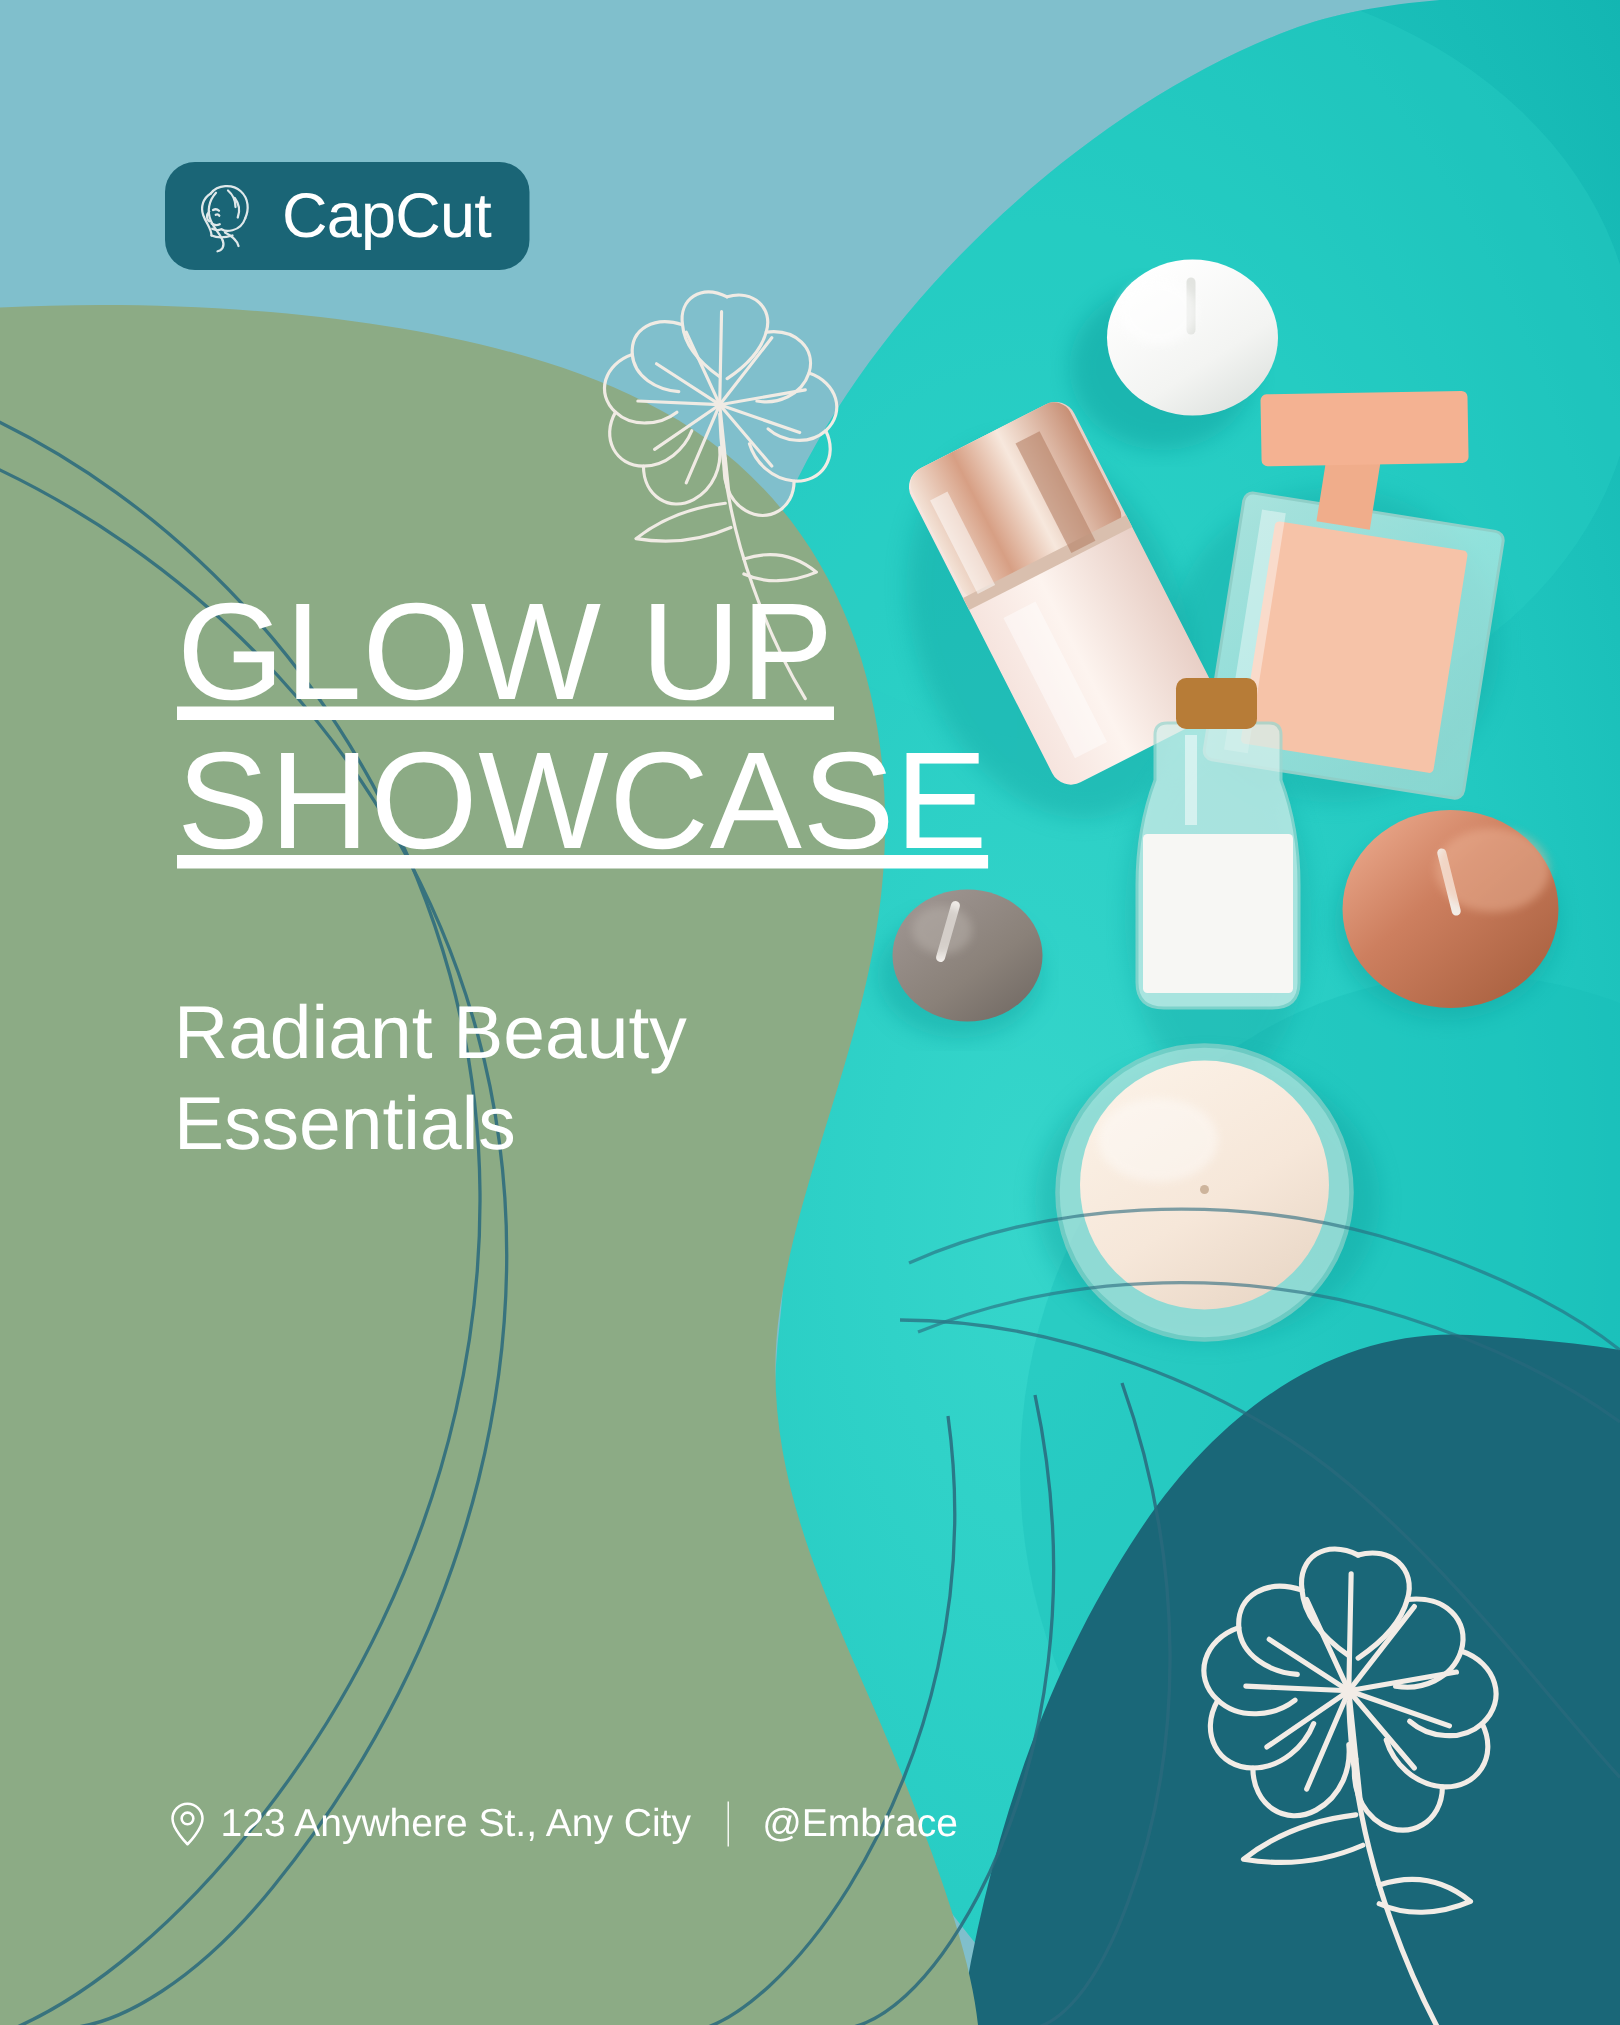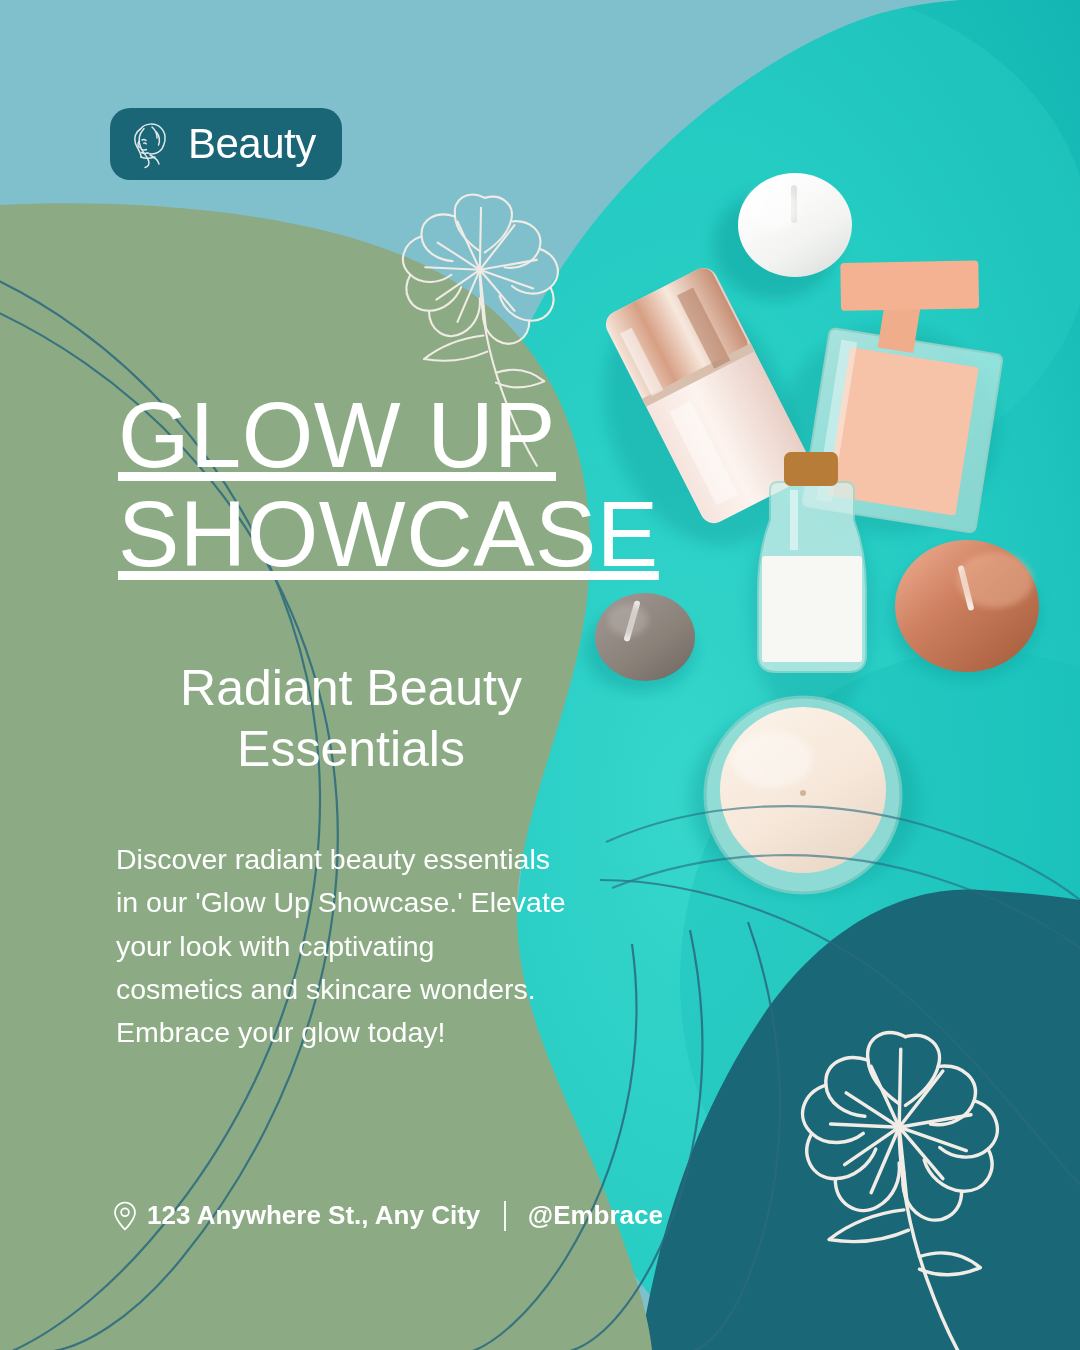--- a/index.html
+++ b/index.html
@@ -64,21 +64,20 @@
     position: absolute;
     left: 116px;
     top: 658px;
     width: 470px;
     color: #ffffff;
     font-size: 50px;
     line-height: 1.22;
     font-weight: 400;
     letter-spacing: 0px;
     white-space: pre-line;
-    text-align: center;
   }
 
   .bodycopy {
     position: absolute;
     left: 116px;
     top: 838px;
     width: 500px;
     color: #ffffff;
     font-size: 28.5px;
     line-height: 1.52;
@@ -88,21 +87,21 @@
 
   
   .footer {
     position: absolute;
     left: 112px;
     top: 1200px;
     display: flex;
     align-items: center;
     color: #ffffff;
     font-size: 26px;
-    font-weight: 700;
+    font-weight: 400;
     white-space: nowrap;
   }
   .pin-icon { width: 26px; height: 30px; margin-right: 9px; flex: 0 0 auto; }
   .footer-divider {
     display: inline-block;
     width: 1.5px;
     height: 30px;
     background: #ffffff;
     margin: 0 22px 0 24px;
     opacity: .9;
@@ -351,34 +350,29 @@
         <path d="M14,21 C15.5,20.2 17,20.5 18,21.5"></path>
         <path d="M15.8,24.2 C16.8,23.7 17.7,24 18.2,24.8"></path>
         <path d="M13,30 C14.5,31 17,31.2 18.5,30.5"></path>
         <path d="M13.5,33.5 C15.5,34.5 18,34.5 19.5,33.8"></path>
         <path d="M20.5,41.5 C22,45 20,48 17,48.5"></path>
         <path d="M22,36 C26,38 30,41 31,45"></path>
         <path d="M28.5,13 C31.5,17 32,22 30.5,26"></path>
         <path d="M24,8 C27.5,11 29,15 29,19"></path>
       </svg>
     </span>
-    <span class="logo-text">Beauty</span>
+    <span class="logo-text">CapCut</span>
   </div>
 
   <div class="headline">GLOW UP
 SHOWCASE</div>
 
   <div class="subhead">Radiant Beauty
 Essentials</div>
 
-  <div class="bodycopy">Discover radiant beauty essentials
-in our 'Glow Up Showcase.' Elevate
-your look with captivating
-cosmetics and skincare wonders.
-Embrace your glow today!</div>
 
   <div class="footer">
     <span class="pin-icon">
       <svg viewBox="0 0 26 30" width="26" height="30" fill="none" stroke="#ffffff" stroke-width="1.7" stroke-linecap="round" stroke-linejoin="round">
         <path d="M13,28.5 C13,28.5 23,18.5 23,11.5 C23,5.9 18.5,1.5 13,1.5
                  C7.5,1.5 3,5.9 3,11.5 C3,18.5 13,28.5 13,28.5 Z"></path>
         <circle cx="13" cy="11.3" r="3.9"></circle>
       </svg>
     </span>
     <span>123 Anywhere St., Any City</span>

